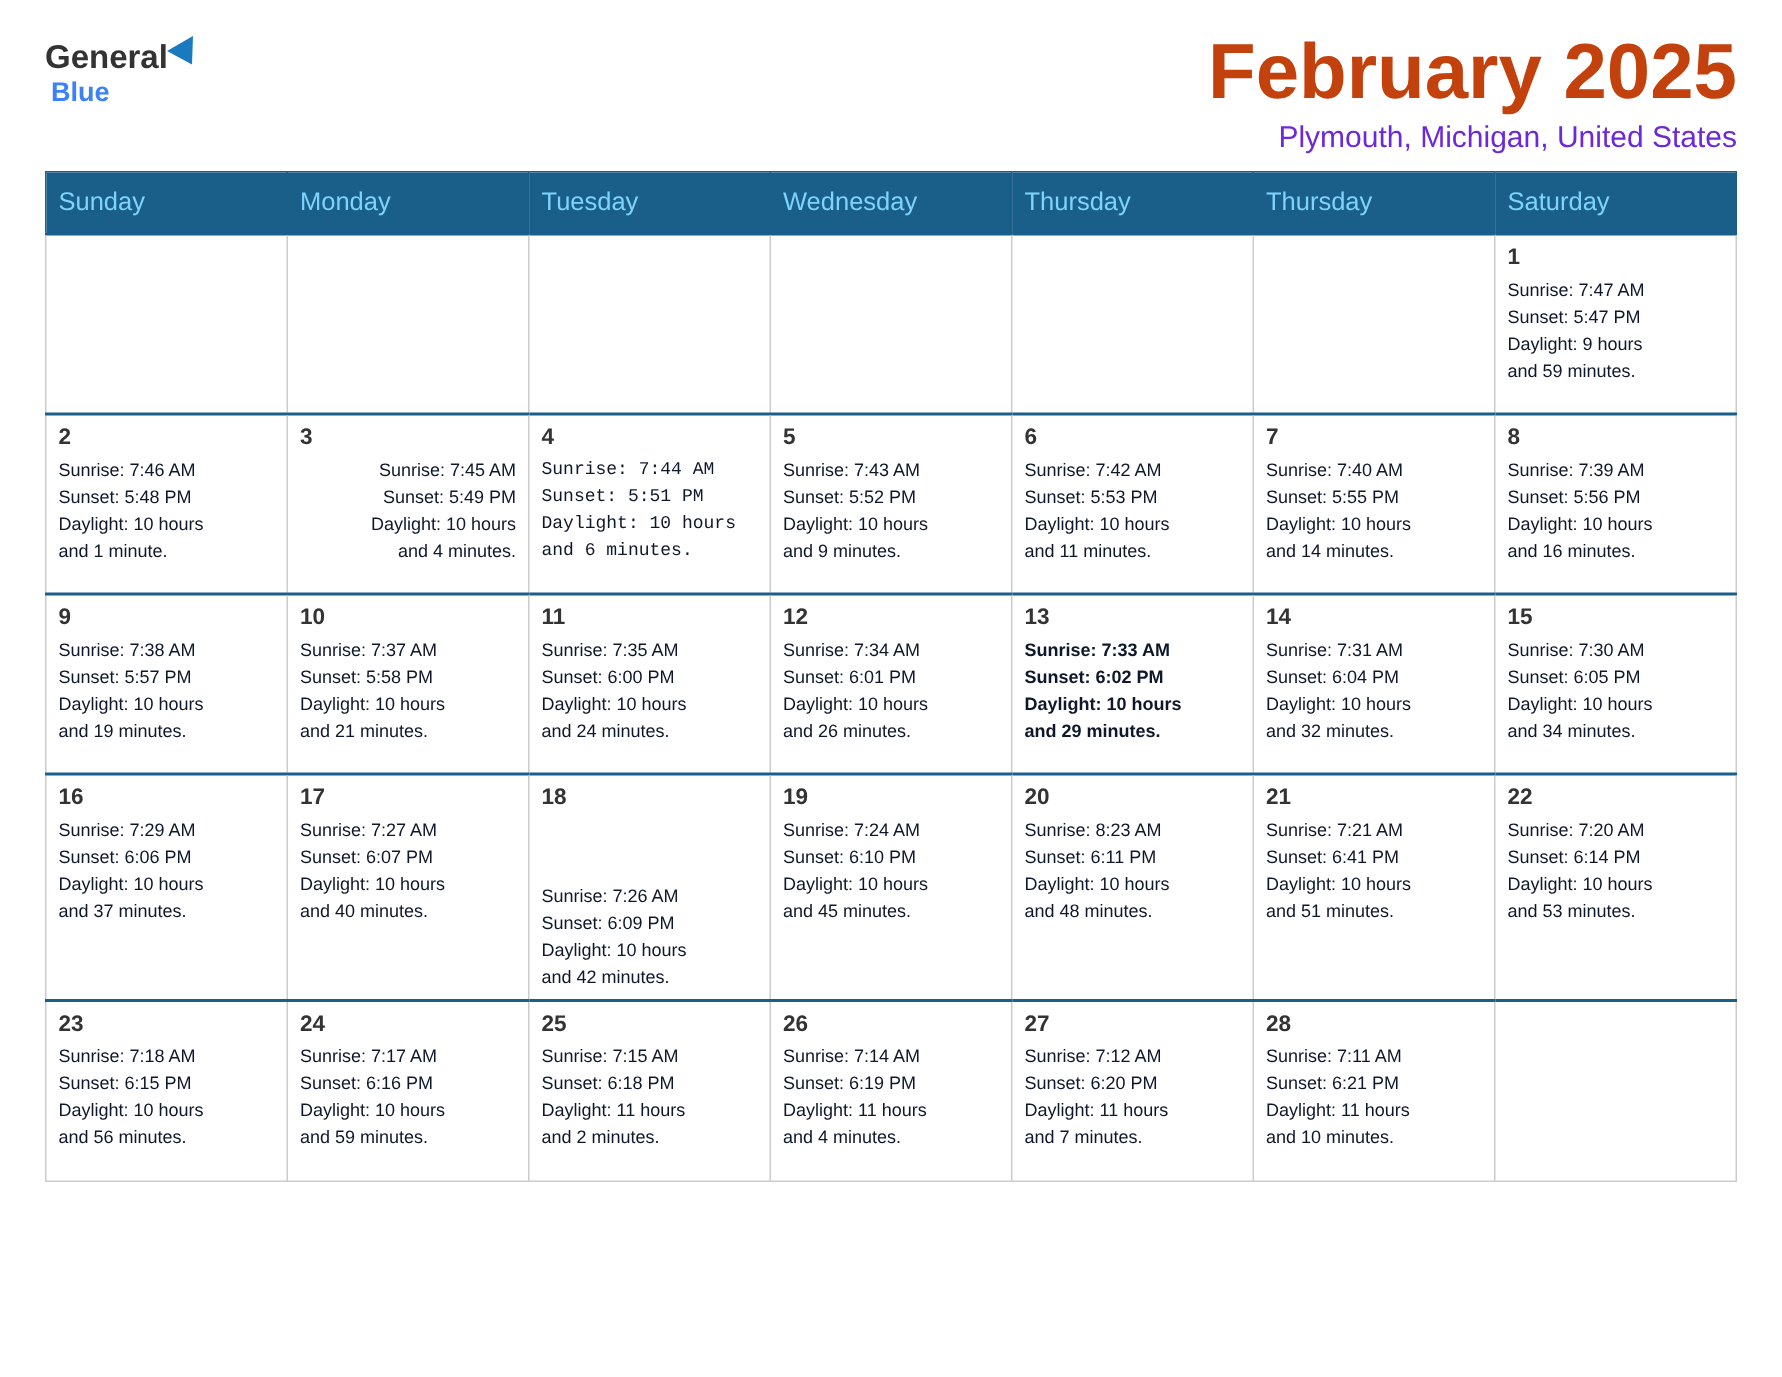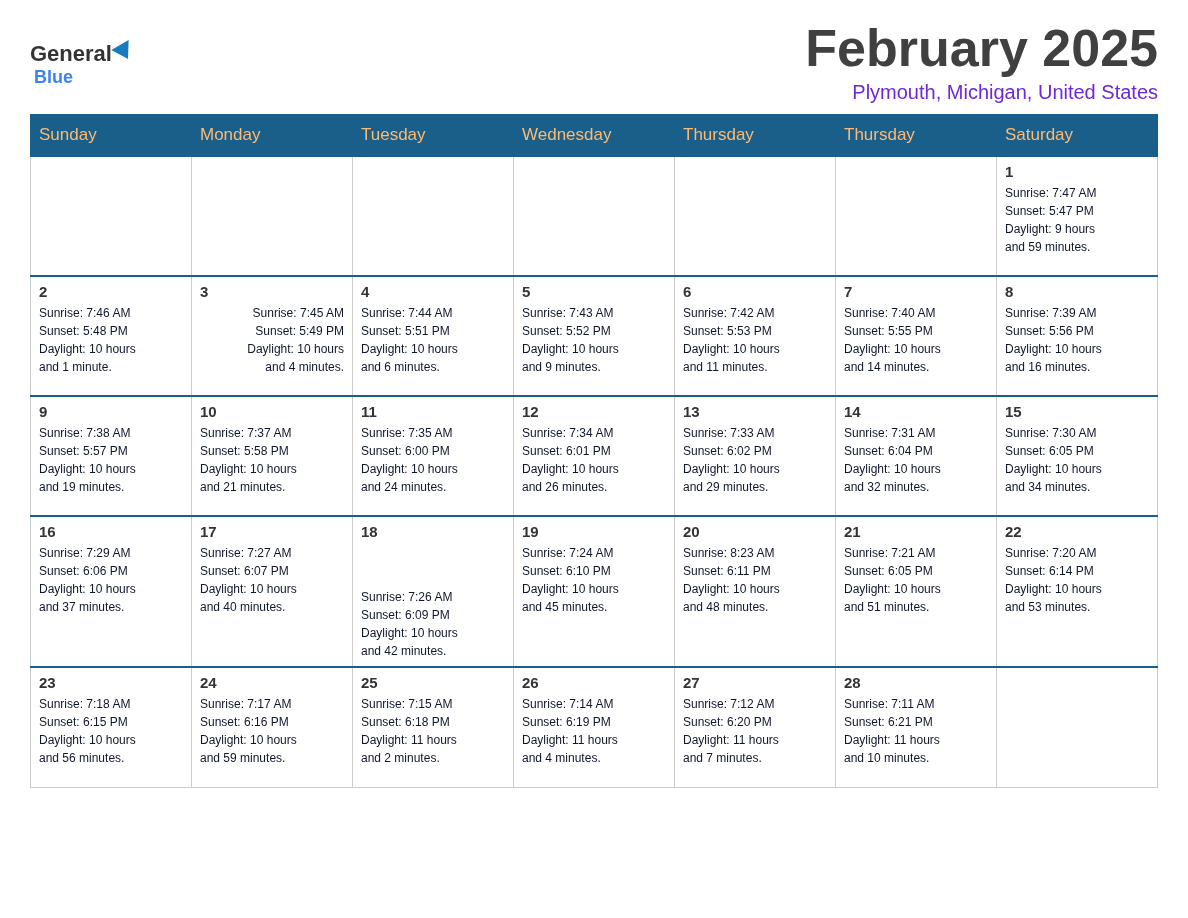--- a/index.html
+++ b/index.html
@@ -6,21 +6,21 @@
     body {
       font-family: Arial, sans-serif;
       background: #fff;
       padding: 20px 30px;
       width: 1188px;
       min-height: 918px;
     }
     .header {
       display: flex;
       justify-content: space-between;
-      align-items: center;
+      align-items: flex-start;
     }
     .logo {
       display: flex;
       flex-direction: column;
       align-items: flex-start;
       padding-top: 5px;
     }
     .logo-text {
       display: flex;
       align-items: center;
@@ -44,36 +44,36 @@
       font-size: 18px;
       font-weight: bold;
       margin-left: 4px;
     }
     .title-area {
       text-align: right;
     }
     .month-title {
       font-size: 52px;
       font-weight: bold;
-      color: #404040;
+      color: #c2410c;
       line-height: 1.1;
     }
     .location {
       font-size: 20px;
       color: #6d28d9;
       margin-top: 4px;
     }
     table {
       width: 100%;
       border-collapse: collapse;
       margin-top: 10px;
     }
     thead th {
       background-color: #1a5f8a;
-      color: #fdba74;
+      color: #7dd3fc;
       font-size: 17px;
       font-weight: normal;
       padding: 10px 8px;
       text-align: left;
       border: 1px solid #1a5f8a;
     }
     tbody td {
       vertical-align: top;
       border: 1px solid #ccc;
       border-top: 2px solid #1a5f8a;
@@ -152,21 +152,21 @@
         </td>
         <td>
           <span class="day-number">3</span>
           <div class="day-info" style="white-space: pre-line; text-align: right;">Sunrise: 7:45 AM
 Sunset: 5:49 PM
 Daylight: 10 hours
 and 4 minutes.</div>
         </td>
         <td>
           <span class="day-number">4</span>
-          <div class="day-info" style="white-space: pre-line;">Sunrise: 7:44 AM
+          <div class="day-info" style="white-space: pre-line; font-family: Liberation Mono, monospace;">Sunrise: 7:44 AM
 Sunset: 5:51 PM
 Daylight: 10 hours
 and 6 minutes.</div>
         </td>
         <td>
           <span class="day-number">5</span>
           <div class="day-info" style="white-space: pre-line;">Sunrise: 7:43 AM
 Sunset: 5:52 PM
 Daylight: 10 hours
 and 9 minutes.</div>
@@ -217,21 +217,21 @@
         </td>
         <td>
           <span class="day-number">12</span>
           <div class="day-info" style="white-space: pre-line;">Sunrise: 7:34 AM
 Sunset: 6:01 PM
 Daylight: 10 hours
 and 26 minutes.</div>
         </td>
         <td>
           <span class="day-number">13</span>
-          <div class="day-info" style="white-space: pre-line;">Sunrise: 7:33 AM
+          <div class="day-info" style="white-space: pre-line; font-weight: bold;">Sunrise: 7:33 AM
 Sunset: 6:02 PM
 Daylight: 10 hours
 and 29 minutes.</div>
         </td>
         <td>
           <span class="day-number">14</span>
           <div class="day-info" style="white-space: pre-line;">Sunrise: 7:31 AM
 Sunset: 6:04 PM
 Daylight: 10 hours
 and 32 minutes.</div>
@@ -276,21 +276,21 @@
         <td>
           <span class="day-number">20</span>
           <div class="day-info" style="white-space: pre-line;">Sunrise: 8:23 AM
 Sunset: 6:11 PM
 Daylight: 10 hours
 and 48 minutes.</div>
         </td>
         <td>
           <span class="day-number">21</span>
           <div class="day-info" style="white-space: pre-line;">Sunrise: 7:21 AM
-Sunset: 6:05 PM
+Sunset: 6:41 PM
 Daylight: 10 hours
 and 51 minutes.</div>
         </td>
         <td>
           <span class="day-number">22</span>
           <div class="day-info" style="white-space: pre-line;">Sunrise: 7:20 AM
 Sunset: 6:14 PM
 Daylight: 10 hours
 and 53 minutes.</div>
         </td>

